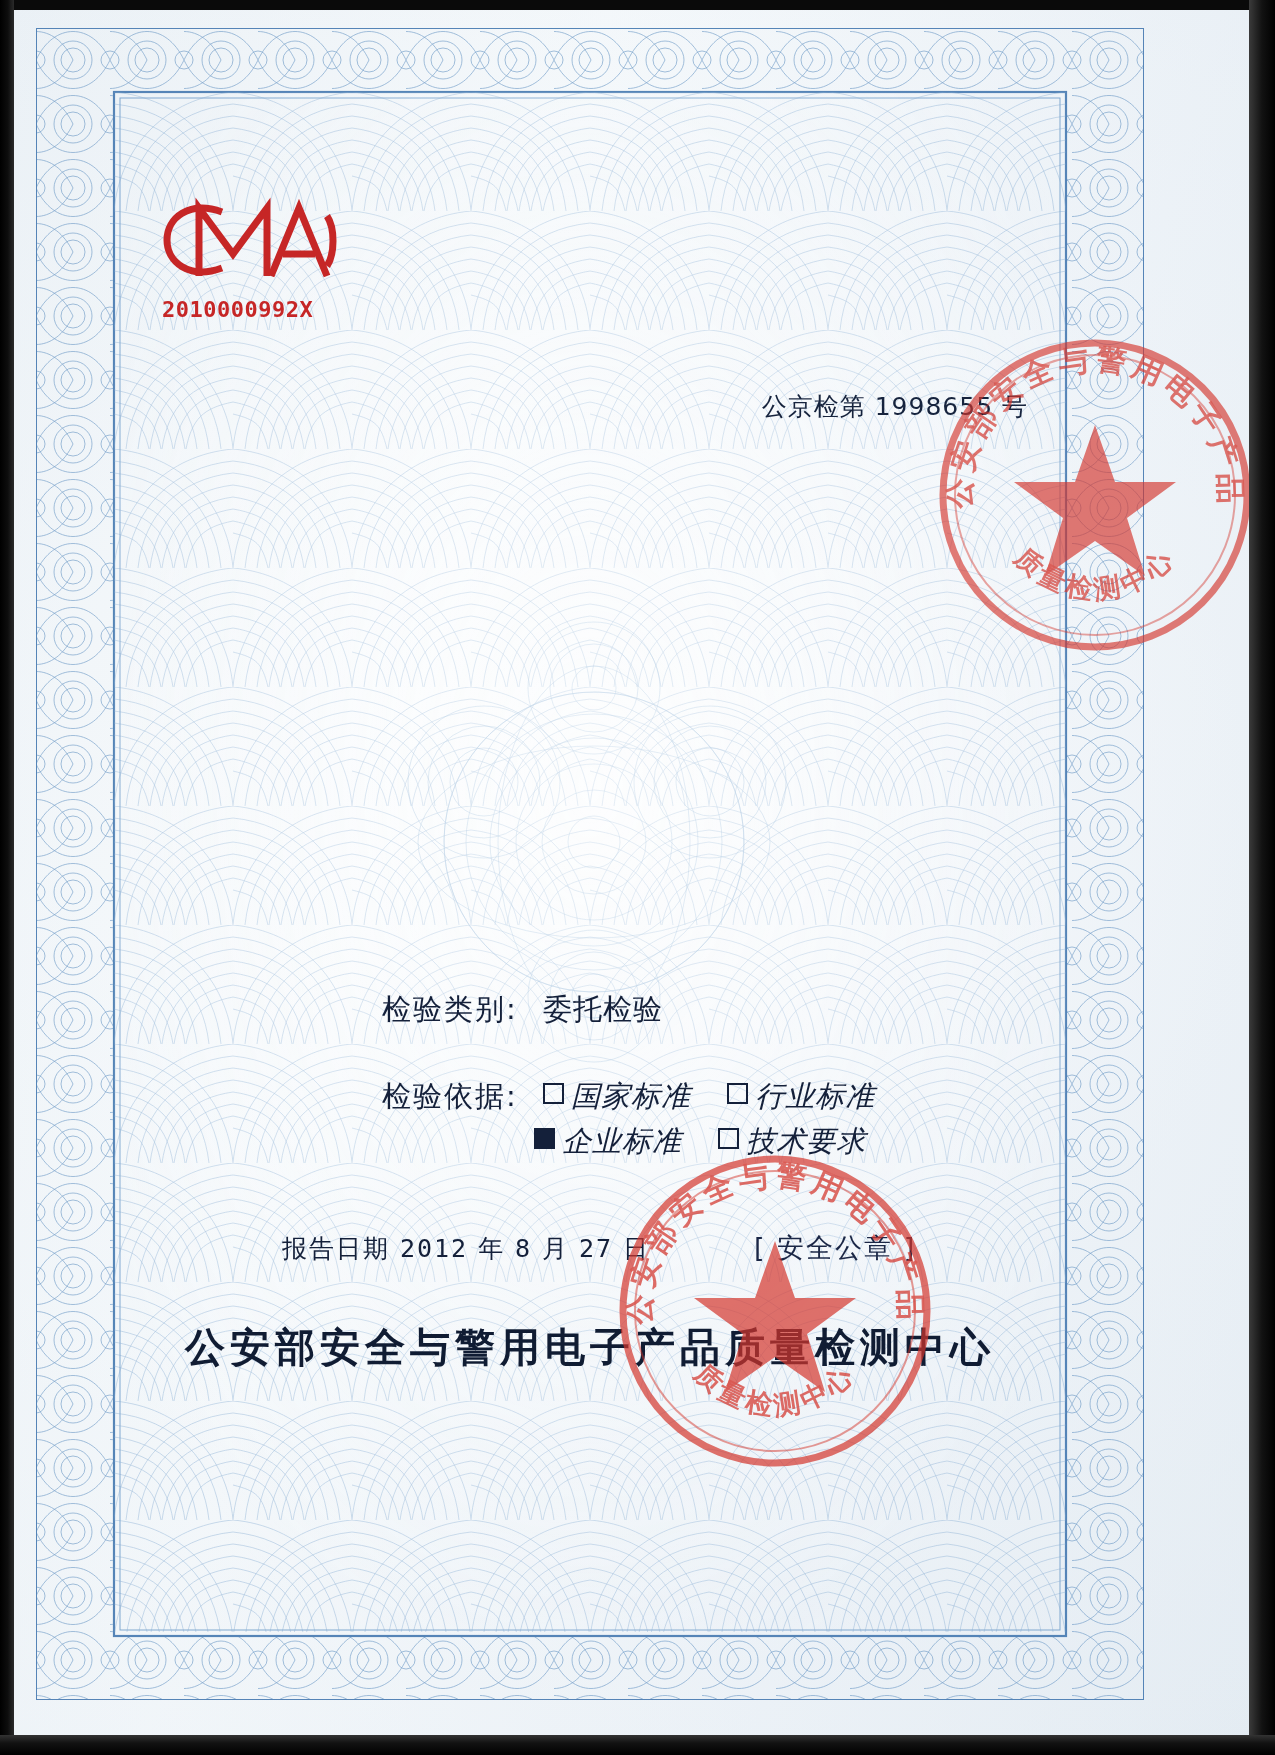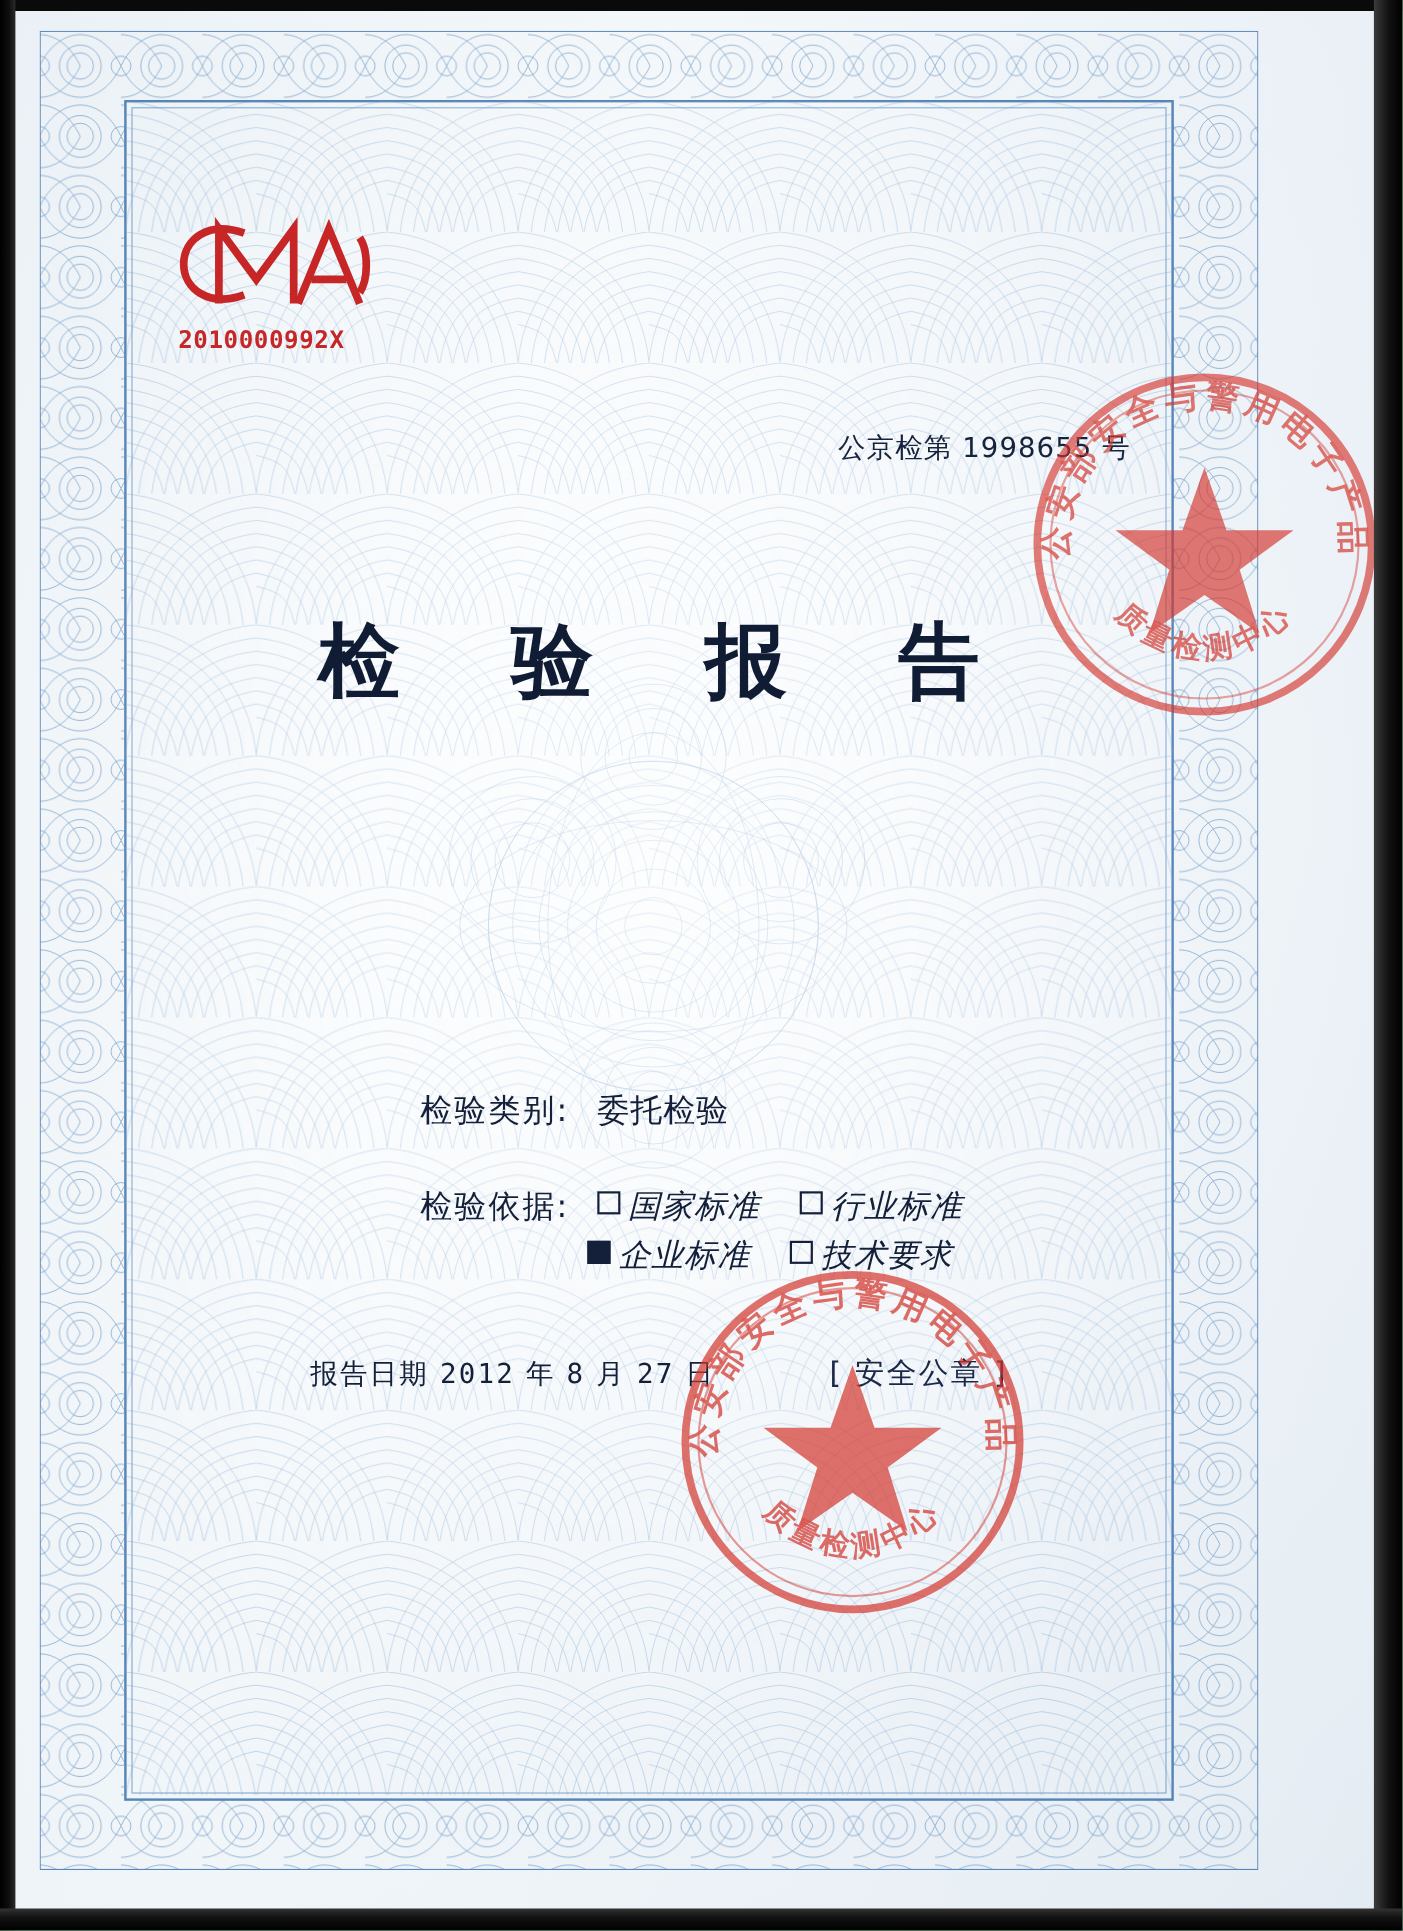--- a/index.html
+++ b/index.html
@@ -3,21 +3,21 @@
 <meta charset="utf-8">
 <style>
   html,body{margin:0;padding:0;background:#000;}
   body{
     width:1275px;height:1755px;position:relative;overflow:hidden;
     font-family:"DejaVu Sans","Liberation Sans",sans-serif;
   }
   
   #page{
     position:absolute;left:0;top:0;width:1275px;height:1755px;
-    background:#86efac;
+    background:#e5e5e5;
     overflow:hidden;
   }
   
   #paper-shade{
     position:absolute;inset:0;
     background:
       radial-gradient(ellipse 90% 70% at 48% 45%, rgba(255,255,255,0.65) 0%, rgba(236,242,247,0.25) 55%, rgba(214,226,236,0.25) 100%),
       linear-gradient(105deg,#eef3f7 0%,#f7fafc 35%,#eef3f8 70%,#e7eef4 100%);
     pointer-events:none;
   }
@@ -204,21 +204,20 @@
         <path d="M40 84 L 40 16 L 74 62 L 108 16 L 108 84"></path>
         <path d="M112 84 L 140 16 L 168 84"></path>
         <path d="M124 62 L 156 62"></path>
         <path d="M168 24 C 176 36, 176 62, 168 74"></path>
       </g>
     </svg>
     <div id="cma-code">2010000992X</div>
 
     <div id="report-no">公京检第 1998655 号</div>
 
-    <div id="main-title">检 验 报 告</div>
 
     <div class="field" id="f-category">
       <span class="lbl">检验类别:</span>
       <span class="val">委托检验</span>
     </div>
 
     <div class="field" id="f-basis">
       <span class="lbl">检验依据:</span>
       <span class="val opt">
         <span class="box"></span><span>国家标准</span>
@@ -240,20 +239,21 @@
       <span>报告日期</span>
       <span class="d">2012</span>
       <span>年</span>
       <span class="d">8</span>
       <span>月</span>
       <span class="d">27</span>
       <span>日</span>
     </div>
     <div id="seal-note">[ 安全公章 ]</div>
 
+    <div id="org">公安部安全与警用电子产品质量检测中心</div>
   </div>
 
   <svg class="seal" id="seal-main" viewBox="0 0 330 330">
     <defs>
       <path id="arcTop" d="M 40 165 A 125 125 0 0 1 290 165"></path>
       <path id="arcBot" d="M 62 165 A 103 103 0 0 0 268 165"></path>
     </defs>
     <g stroke="#d4352c" fill="none">
       <circle cx="165" cy="165" r="152" stroke-width="7" opacity="0.85"></circle>
       <circle cx="165" cy="165" r="140" stroke-width="2" opacity="0.6"></circle>

